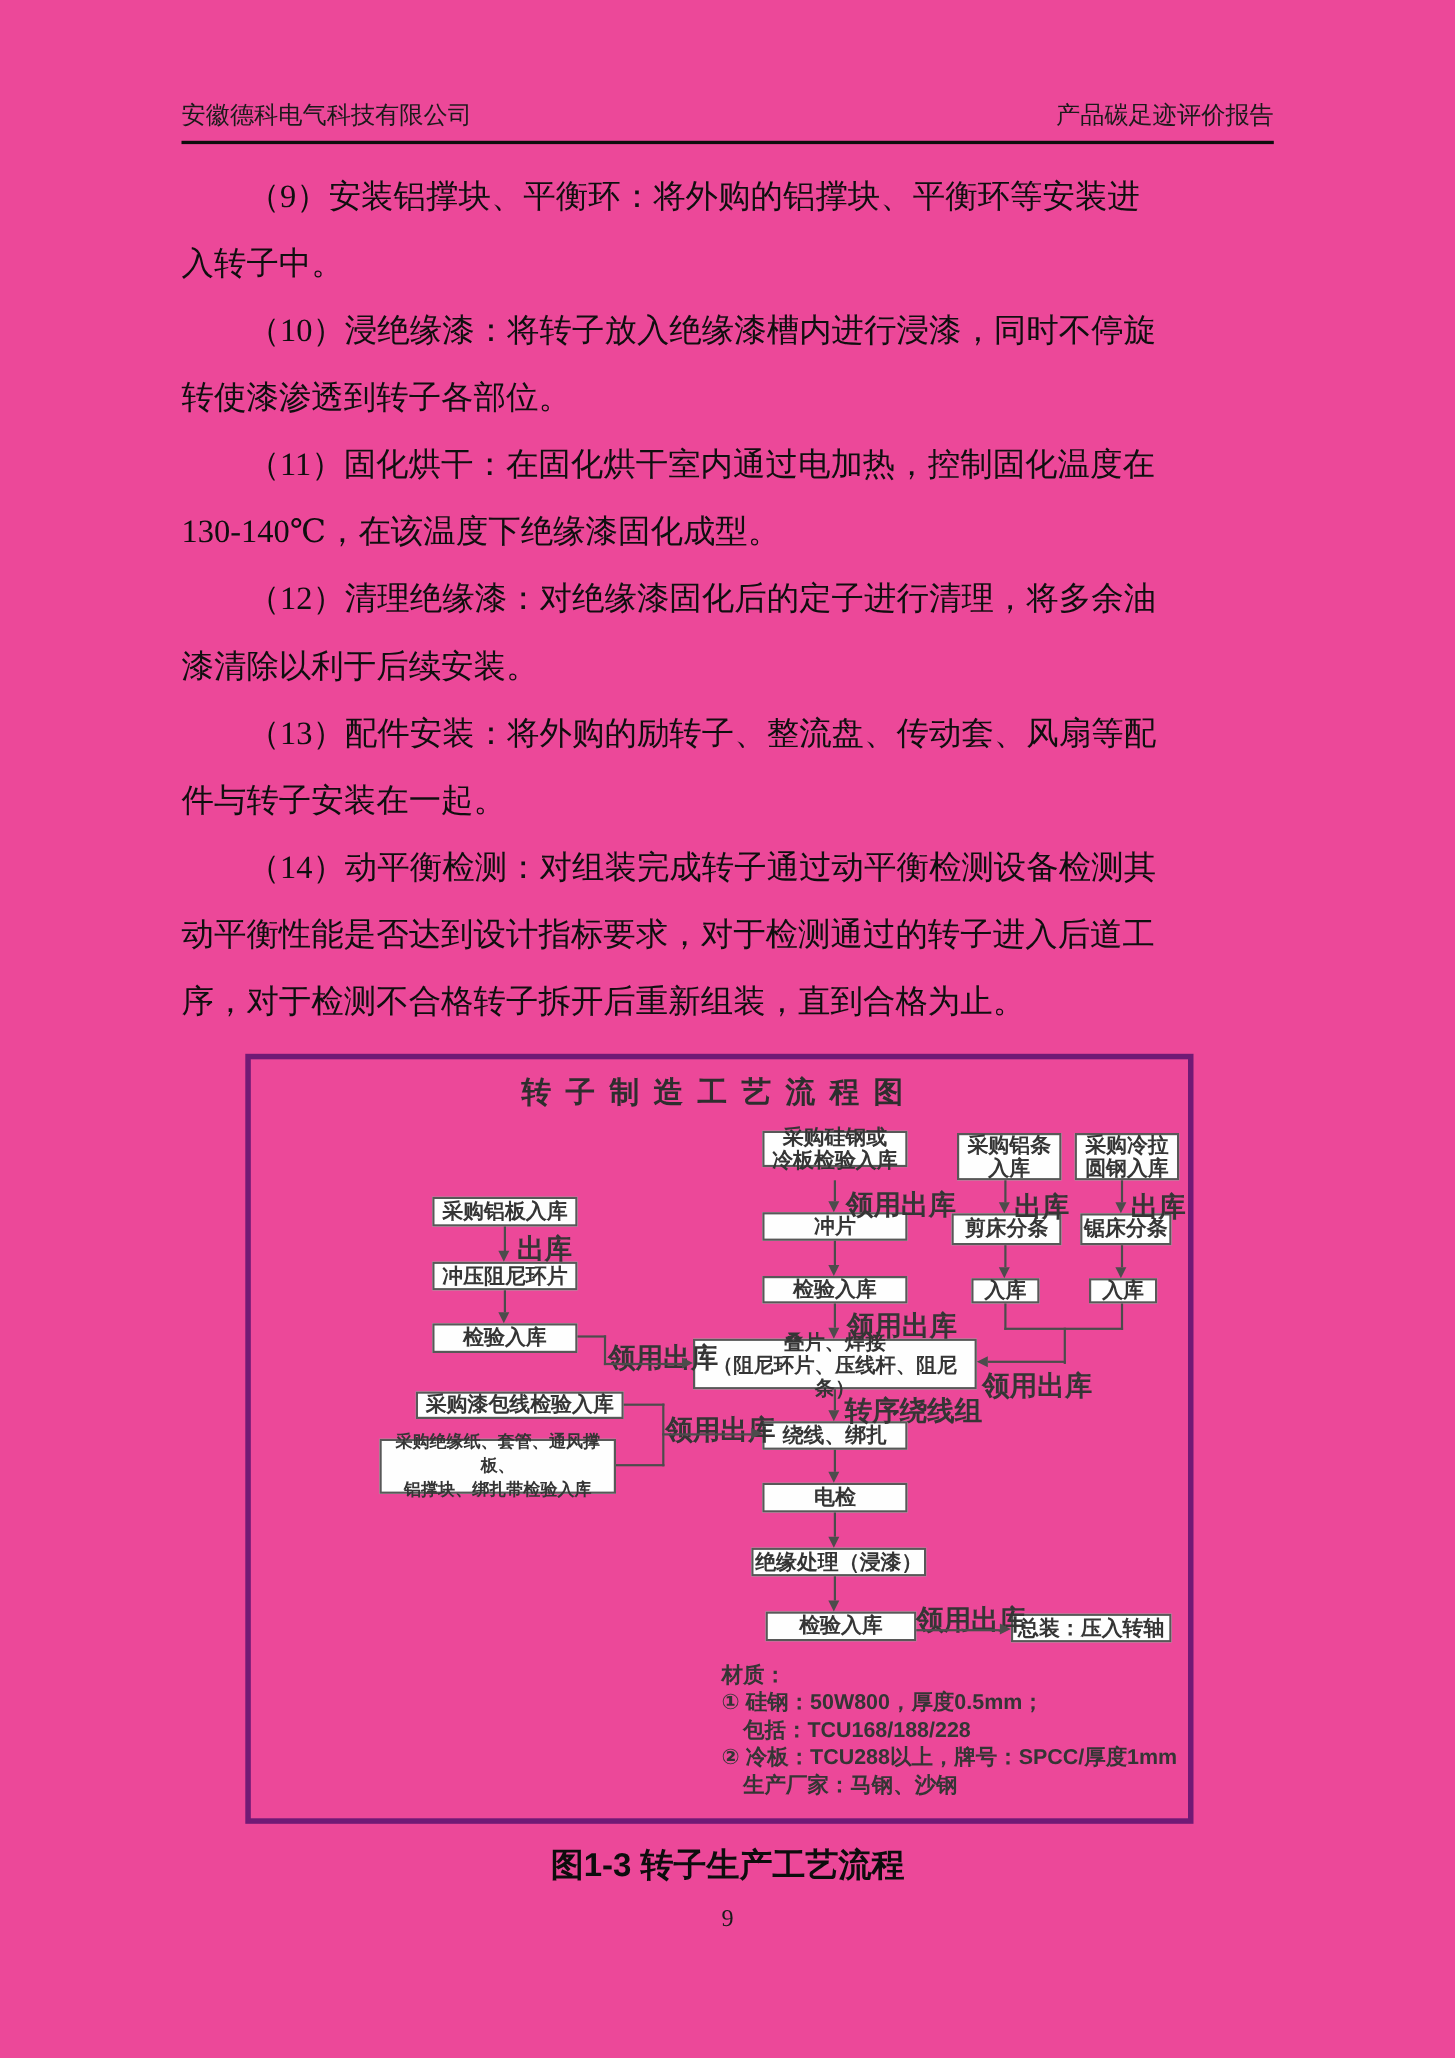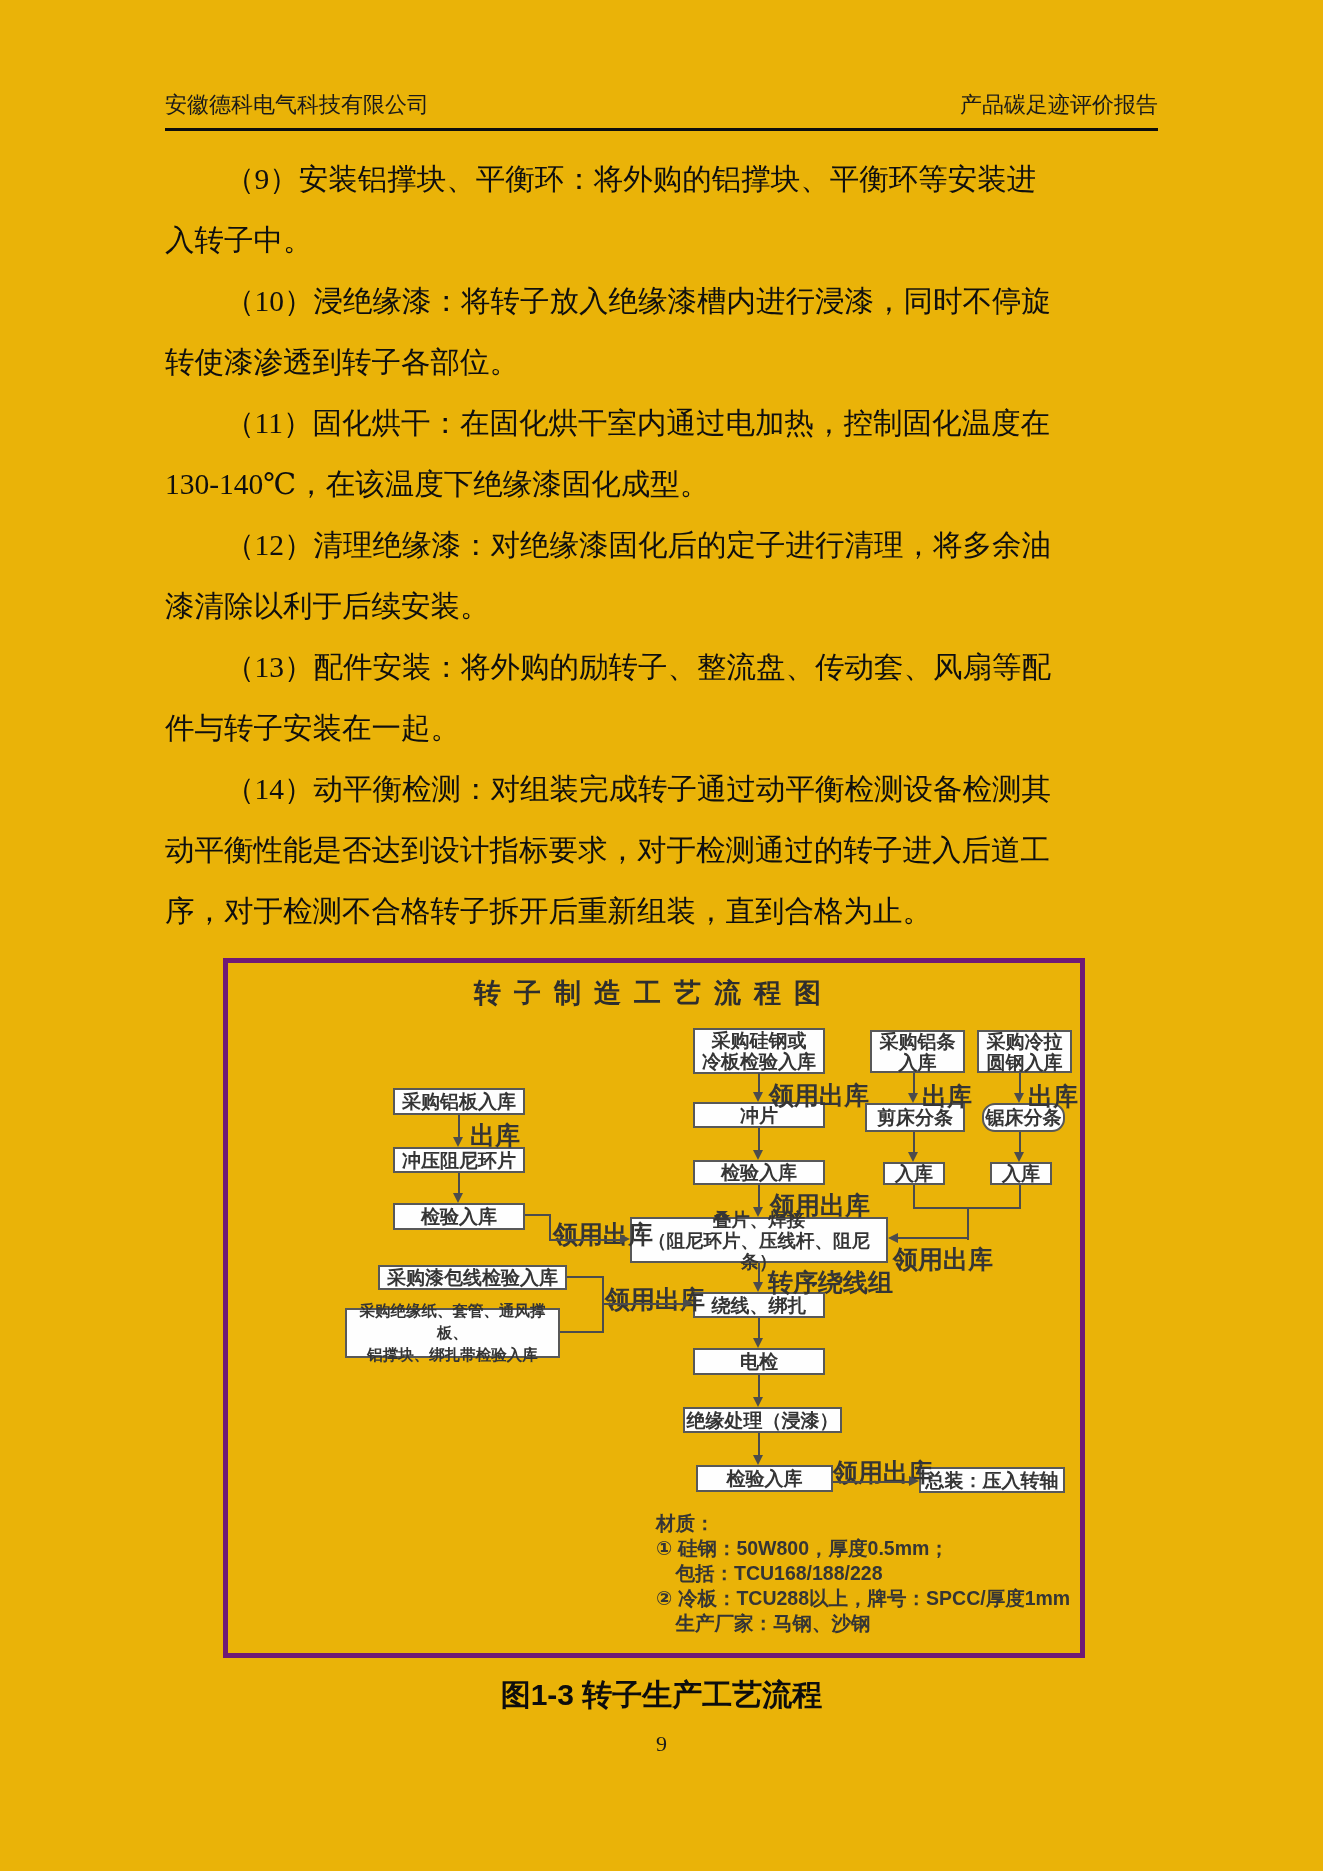--- a/index.html
+++ b/index.html
@@ -1,16 +1,16 @@
 <!DOCTYPE html>
 <html><head>
 <meta charset="utf-8">
 <style>
   html,body{margin:0;padding:0;background:#e8e8e8;}
-  #page{position:relative;width:1323px;height:1871px;background:#eab308;margin:0 auto;
+  #page{position:relative;width:1323px;height:1871px;background:#ec4899;margin:0 auto;
         font-family:"Liberation Serif","DejaVu Serif",serif;color:#111;overflow:hidden;}
 
   
   #hdr{position:absolute;left:165px;top:90px;width:993px;display:flex;justify-content:space-between;
        font-size:22px;color:#1a1a1a;}
   #hdr-rule{position:absolute;left:165px;top:128px;width:993px;height:3px;background:#0d0d0d;}
 
   
   #bodytext{position:absolute;left:165px;top:149px;width:993px;font-size:29.5px;line-height:61px;color:#0f0f0f;}
   #bodytext p{margin:0;white-space:pre-line;text-indent:60px;}
@@ -63,30 +63,30 @@
     <p>（13）配件安装：将外购的励转子、整流盘、传动套、风扇等配
 件与转子安装在一起。</p>
     <p>（14）动平衡检测：对组装完成转子通过动平衡检测设备检测其
 动平衡性能是否达到设计指标要求，对于检测通过的转子进入后道工
 序，对于检测不合格转子拆开后重新组装，直到合格为止。</p>
   </div>
 
   <div id="fc">
     <div id="fc-title">转子制造工艺流程图</div>
 
-    <div class="fc-node" style="left:465px;top:65px;width:132px;height:46px;">采购硅钢或
+    <div class="fc-node" style="left:465px;top:65px;width:132px;height:33px;">采购硅钢或
 冷板检验入库</div>
     <div class="fc-node" style="left:642px;top:67px;width:95px;height:43px;">采购铝条
 入库</div>
     <div class="fc-node" style="left:749px;top:67px;width:95px;height:43px;">采购冷拉
 圆钢入库</div>
     <div class="fc-node" style="left:165px;top:125px;width:132px;height:27px;">采购铝板入库</div>
     <div class="fc-node" style="left:465px;top:139px;width:132px;height:26px;">冲片</div>
     <div class="fc-node" style="left:637px;top:140px;width:100px;height:29px;">剪床分条</div>
-    <div class="fc-node" style="left:754px;top:140px;width:83px;height:29px;border-radius:13px;">锯床分条</div>
+    <div class="fc-node" style="left:754px;top:140px;width:83px;height:29px;">锯床分条</div>
     <div class="fc-node" style="left:165px;top:184px;width:132px;height:26px;">冲压阻尼环片</div>
     <div class="fc-node" style="left:465px;top:197px;width:132px;height:25px;">检验入库</div>
     <div class="fc-node" style="left:655px;top:199px;width:62px;height:23px;">入库</div>
     <div class="fc-node" style="left:762px;top:199px;width:62px;height:23px;">入库</div>
     <div class="fc-node" style="left:165px;top:240px;width:132px;height:27px;">检验入库</div>
     <div class="fc-node" style="left:402px;top:254px;width:258px;height:46px;font-size:18.5px;">叠片、焊接
 （阻尼环片、压线杆、阻尼条）</div>
     <div class="fc-node" style="left:150px;top:302px;width:189px;height:25px;">采购漆包线检验入库</div>
     <div class="fc-node" style="left:465px;top:329px;width:132px;height:26px;text-align:center;">绕线、绑扎</div>
     <div class="fc-node" style="left:117px;top:345px;width:215px;height:50px;font-size:15.5px;line-height:22px;">采购绝缘纸、套管、通风撑板、

